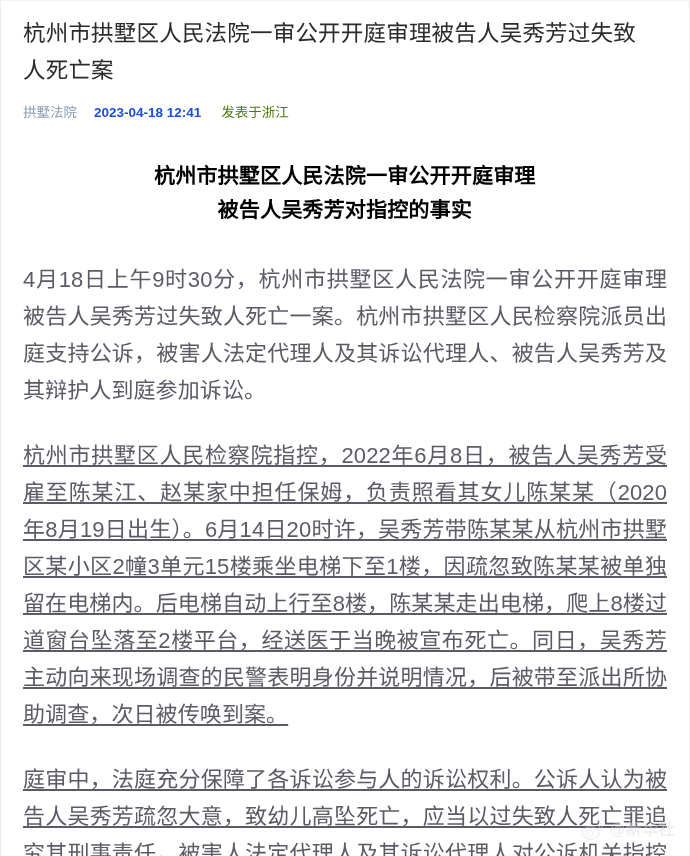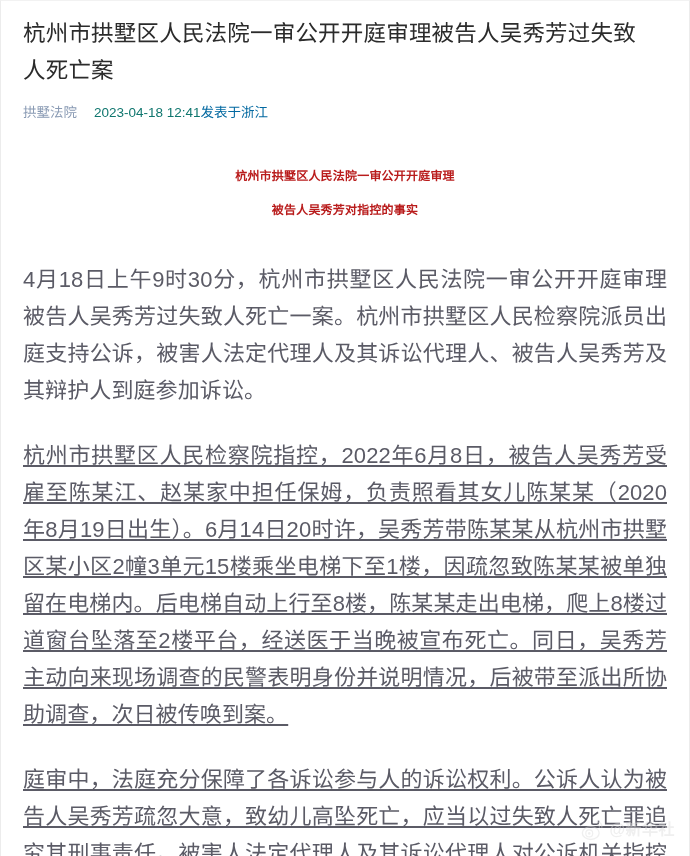--- a/index.html
+++ b/index.html
@@ -41,40 +41,41 @@
     font-size: 13.5px;
     line-height: 20px;
     color: #b3b3b3;
     white-space: nowrap;
   }
   .meta-source {
     color: #8a9bb4;
     margin-right: 17px;
   }
   .meta-datetime {
-    color: #0f766e;
-    margin-right: 0;
+    color: #1d4ed8;
+    margin-right: 20px;
+    font-weight: bold;
   }
   .meta-location {
-    color: #0369a1;
+    color: #4d7c0f;
   }
 
   
   .article-body {
     padding: 0 22px;
     margin-top: 36px;
   }
   .subtitle-block {
     text-align: center;
   }
   .subtitle-line {
-    font-size: 12px;
+    font-size: 21px;
     line-height: 34px;
     font-weight: 700;
-    color: #b91c1c;
+    color: #000000;
     letter-spacing: 0.2px;
   }
   .body-paragraph {
     margin: 0;
     font-size: 22px;
     line-height: 37px;
     color: #5b5b66;
     text-align: justify;
     text-justify: inter-ideograph;
     letter-spacing: 0.1px;

